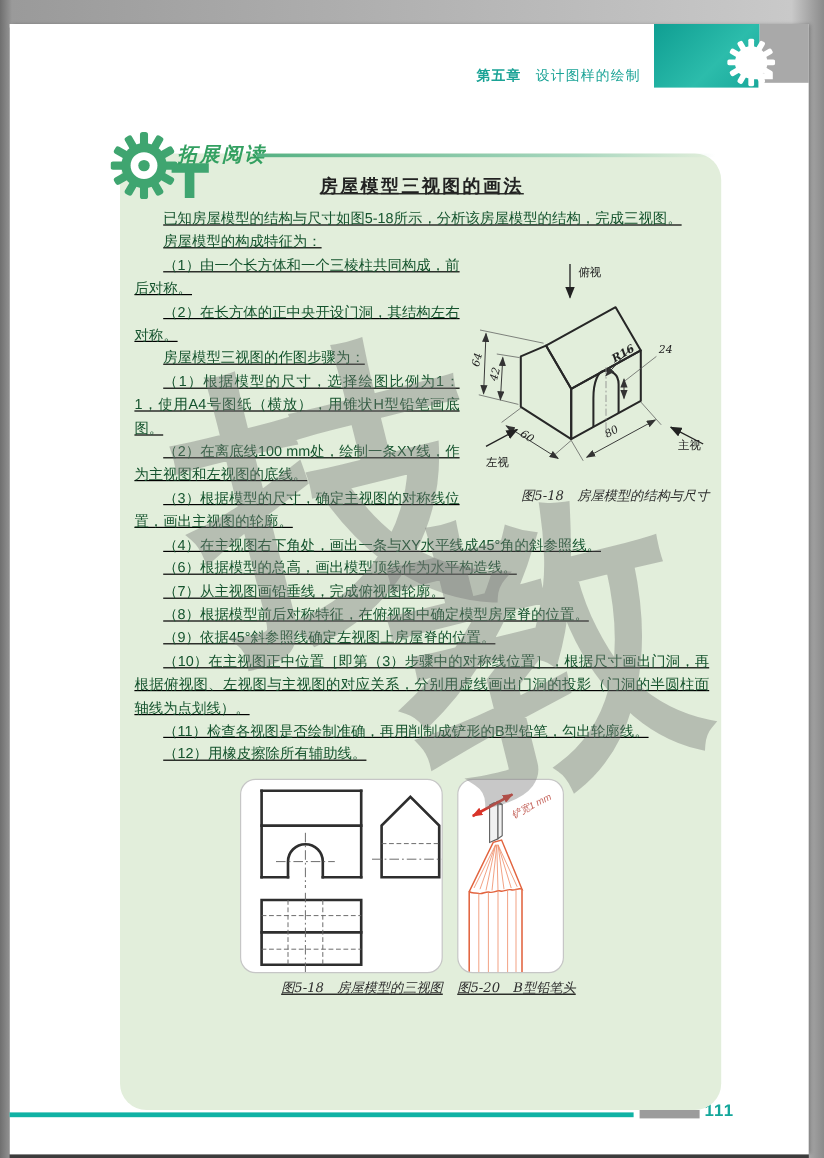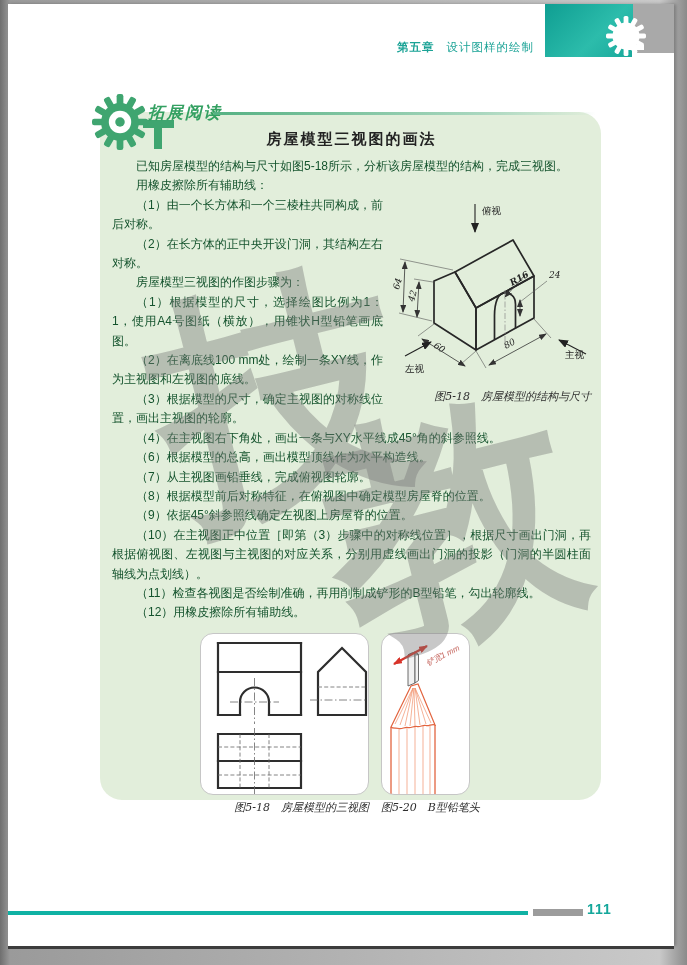--- a/index.html
+++ b/index.html
@@ -2,21 +2,21 @@
 <html><head>
 <meta charset="utf-8">
 <style>
   html,body{margin:0;padding:0;}
   body{
     width:687px;height:965px;position:relative;overflow:hidden;
     background:linear-gradient(to right,#6f6f6f,#9a9a9a 10px,#c9c9c9 96%,#8a8a8a);
     font-family:"Liberation Sans",sans-serif;
   }
   #page{
-    position:absolute;left:8px;top:4px;width:666px;height:942px;
+    position:absolute;left:8px;top:20px;width:666px;height:942px;
     background:#ffffff;box-shadow:0 3px 0 #3c3c3c, 2px 0 3px rgba(0,0,0,.25);
   }
   
   .teal-block{position:absolute;left:537px;top:0;width:88px;height:53px;
     background:linear-gradient(135deg,#0f9e92,#2cbcab 60%,#19a89b);}
   .gray-block{position:absolute;left:625px;top:0;width:41px;height:49px;background:#a9a9a9;}
   .teal-gear{position:absolute;left:598px;top:12px;z-index:3;}
   .teal-hook{position:absolute;left:618px;top:40px;z-index:3;}
   .chapter-line{
     position:absolute;right:140px;top:36px;width:300px;text-align:right;
@@ -26,22 +26,22 @@
   
   .badge{position:absolute;left:78px;top:86px;z-index:6;width:520px;height:64px;}
   .badge-gear{position:absolute;left:6px;top:4px;}
   .badge-hook{position:absolute;left:56px;top:28px;}
   .badge-label{position:absolute;left:62px;top:12px;font-size:16.5px;font-weight:bold;
     color:#33a061;letter-spacing:2px;font-style:italic;}
   .badge-rule{position:absolute;left:128px;top:22px;width:382px;height:2.5px;
     background:linear-gradient(to right,#55b183,#a9d7bf 70%,rgba(169,215,191,0));}
   
   .panel{
-    position:absolute;left:92px;top:108px;width:501px;height:688px;
-    background:#e2eedb;border-radius:22px;padding:0;z-index:1;
+    position:absolute;left:92px;top:108px;width:501px;height:797px;
+    background:#e2eedb;border-radius:22px;padding:0;z-index:1;text-decoration:underline;
   }
   .panel-inner{padding:18px 10px 0 12px;}
   .article-title{
     text-align:center;font-size:15px;font-weight:bold;color:#222;
     letter-spacing:2px;margin:0 0 8px 0;
   }
   .article-body{position:relative;}
   .article-body p{
     margin:0;text-indent:2em;font-size:12px;line-height:19.4px;color:#14532d;
     text-align:justify;
@@ -127,21 +127,21 @@
     <div class="badge-label">拓展阅读</div>
     <div class="badge-rule"></div>
   </div>
 
   <div class="panel">
     <div class="panel-inner">
       <h2 class="article-title">房屋模型三视图的画法</h2>
 
       <div class="article-body">
         <p>已知房屋模型的结构与尺寸如图5-18所示，分析该房屋模型的结构，完成三视图。</p>
-        <p>用橡皮擦除所有辅助线：</p>
+        <p>房屋模型的构成特征为：</p>
 
         <div class="fig18">
           <svg viewBox="0 0 200 186" width="200" height="186">
             <defs>
               <marker id="dA" markerWidth="8" markerHeight="6" refX="7" refY="3" orient="auto" markerUnits="userSpaceOnUse">
                 <path d="M0,0 L8,3 L0,6 Z" fill="#333"></path>
               </marker>
               <marker id="dB" markerWidth="8" markerHeight="6" refX="1" refY="3" orient="auto" markerUnits="userSpaceOnUse">
                 <path d="M8,0 L0,3 L8,6 Z" fill="#333"></path>
               </marker>

